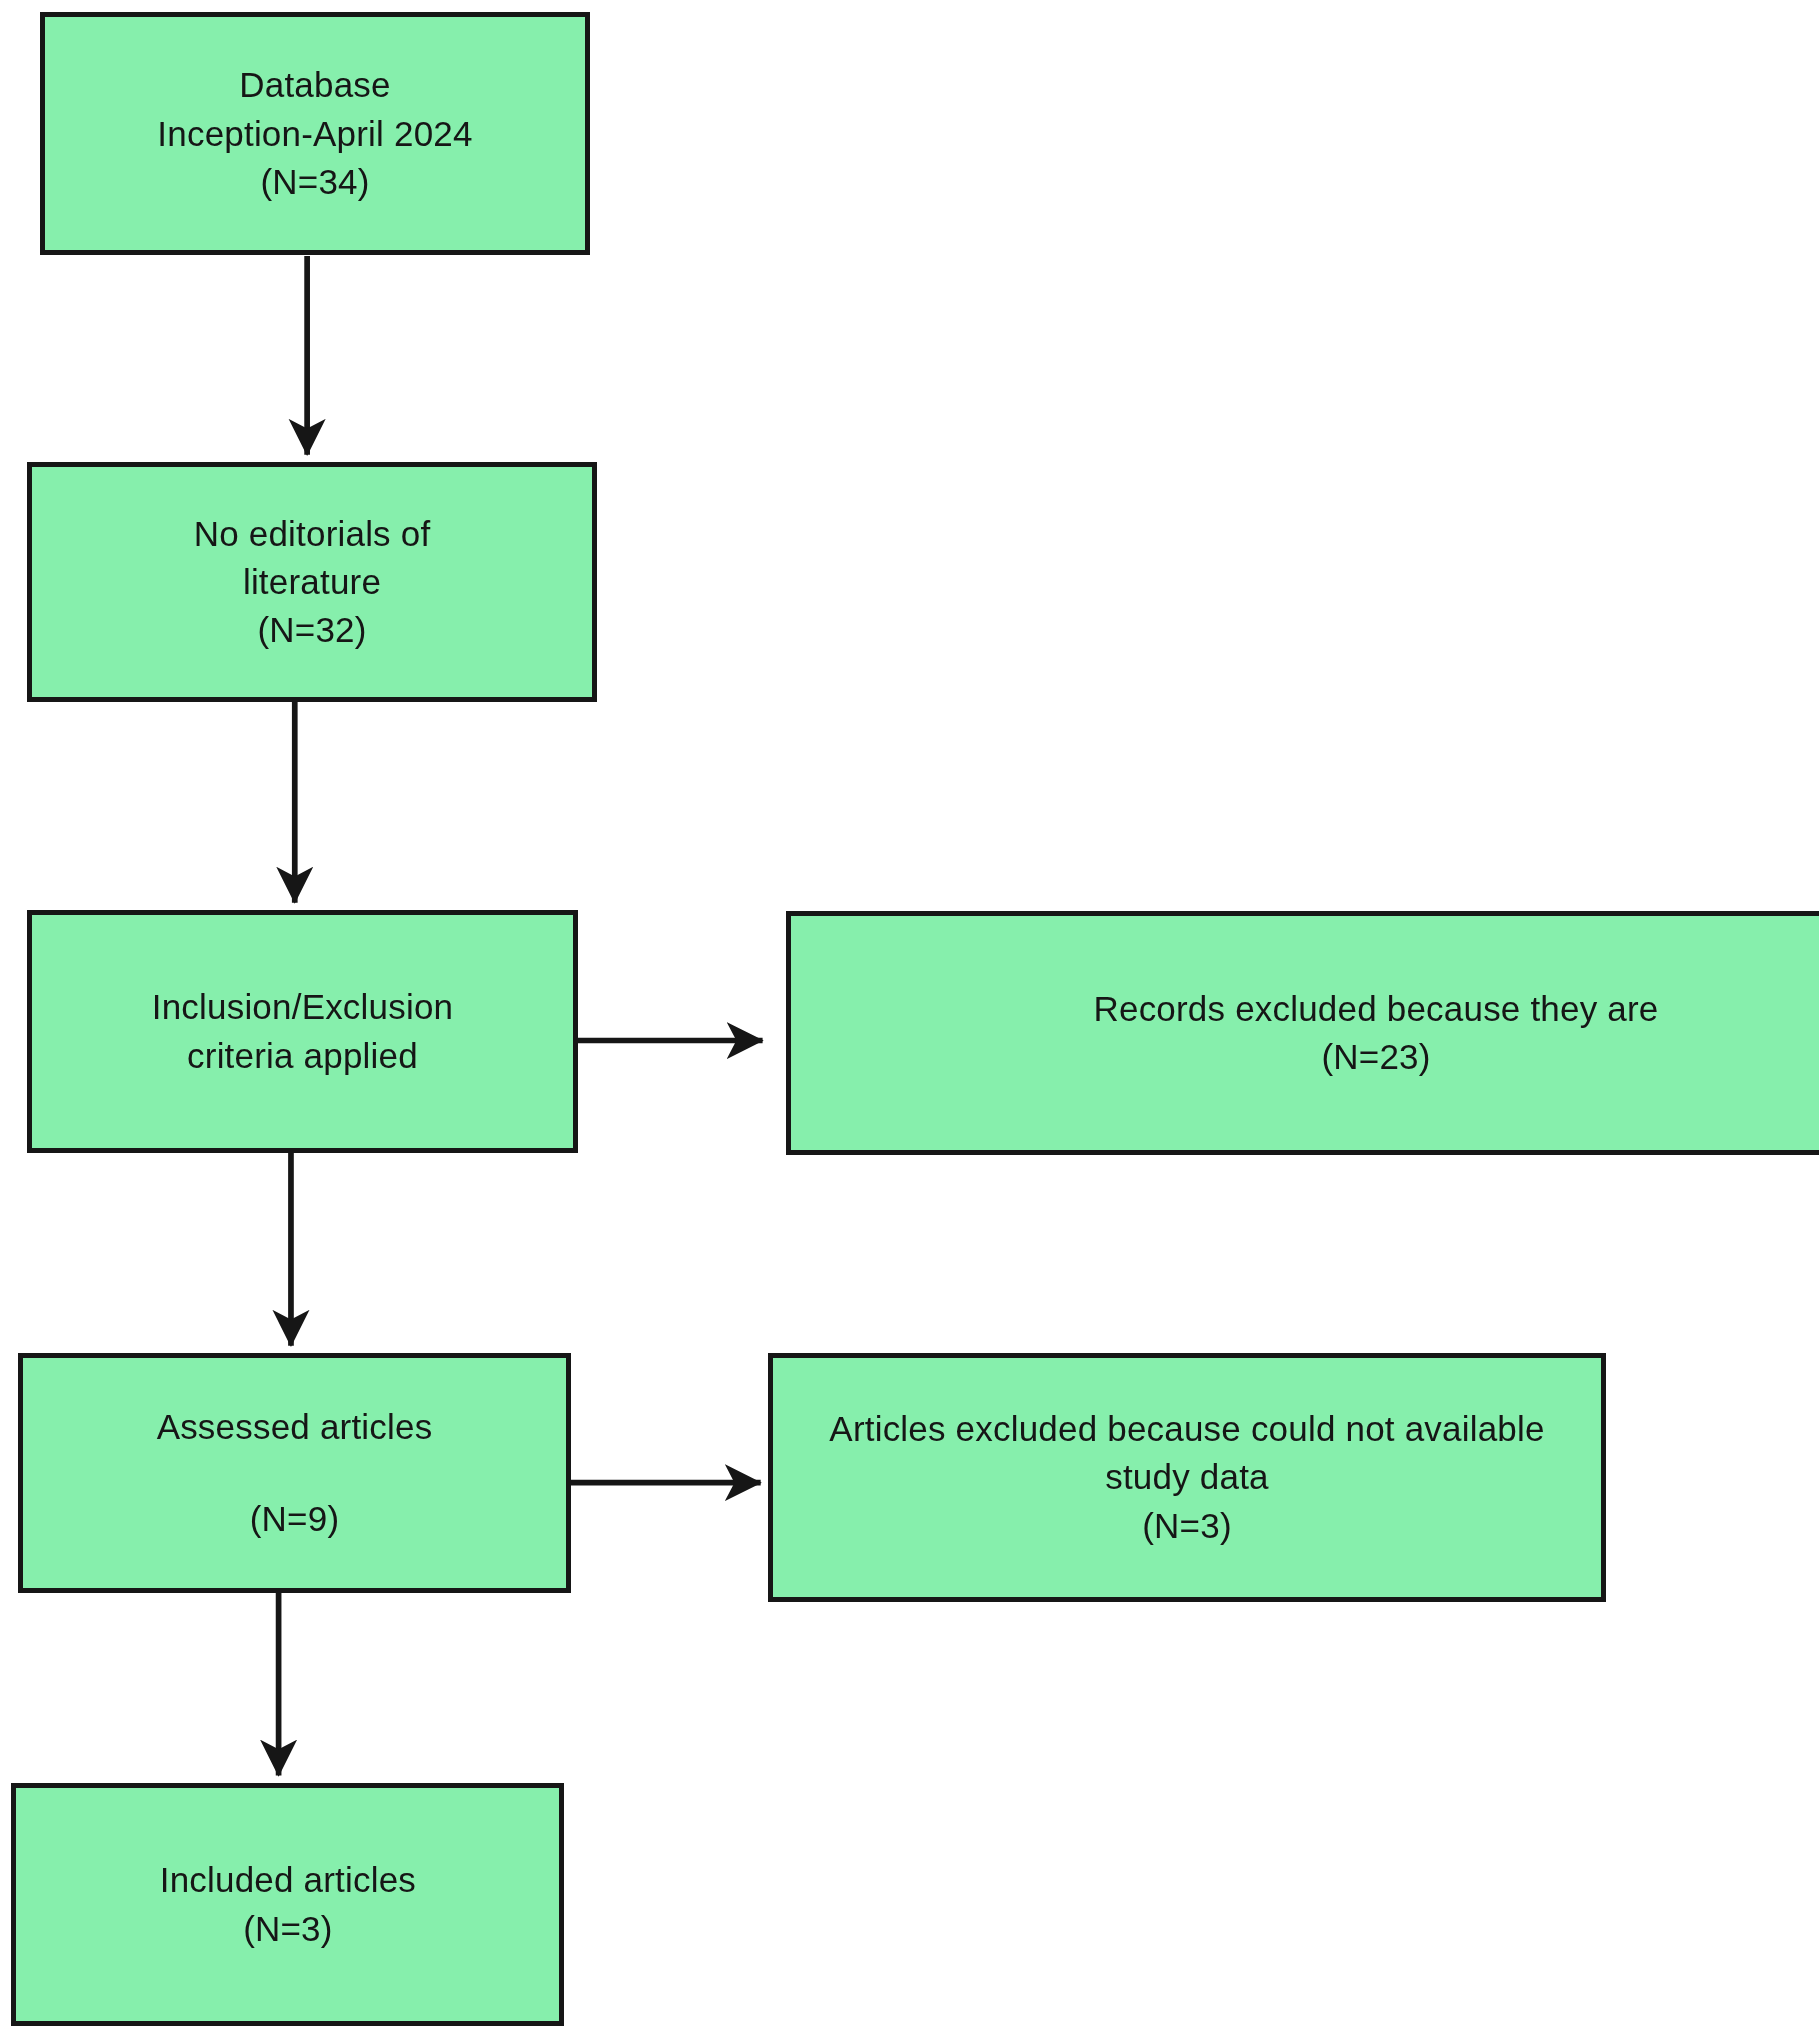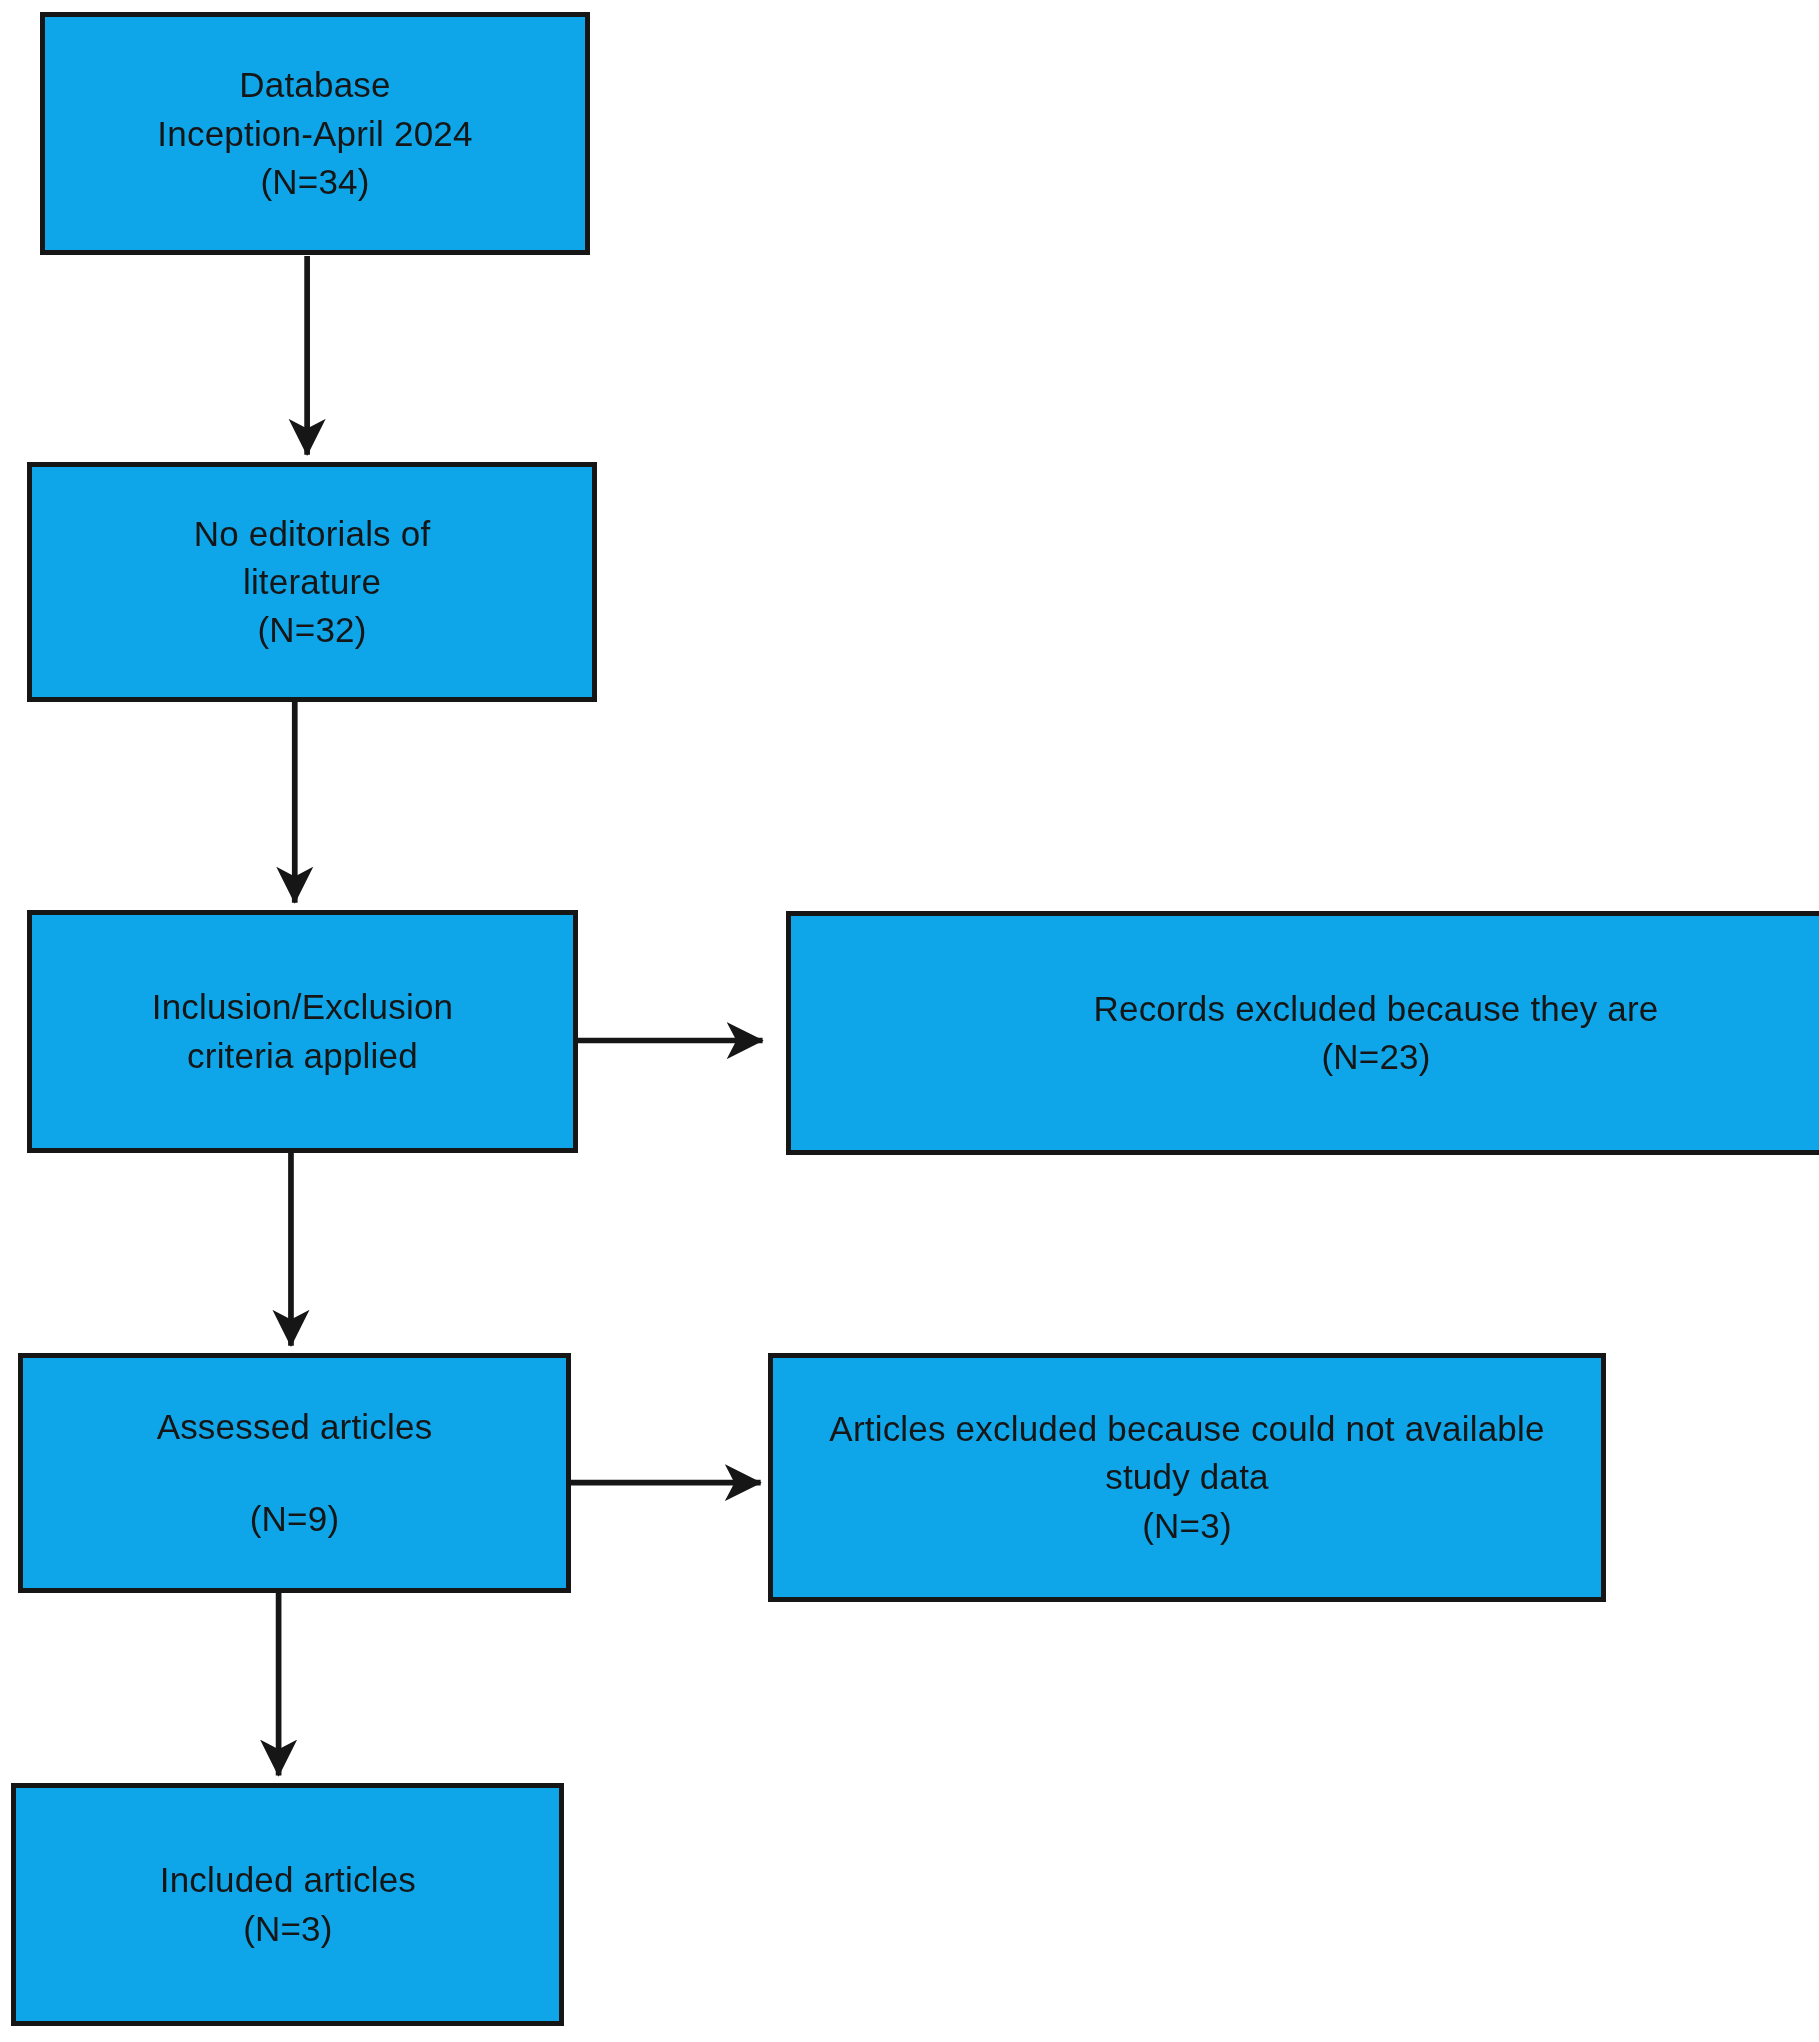--- a/index.html
+++ b/index.html
@@ -13,21 +13,21 @@
     height: 2043px;
     background: #ffffff;
     font-family: "Liberation Sans", "DejaVu Sans", sans-serif;
     color: #161616;
     overflow: hidden;
   }
   .flow-node {
     position: absolute;
     box-sizing: border-box;
     border: 5.7px solid #161616;
-    background: #0ea5e9;
+    background: #86efac;
     display: flex;
     flex-direction: column;
     align-items: center;
     justify-content: center;
     text-align: center;
     font-size: 35px;
     line-height: 1.38;
     letter-spacing: 0.2px;
   }
   .flow-node span { display: block; white-space: nowrap; }

